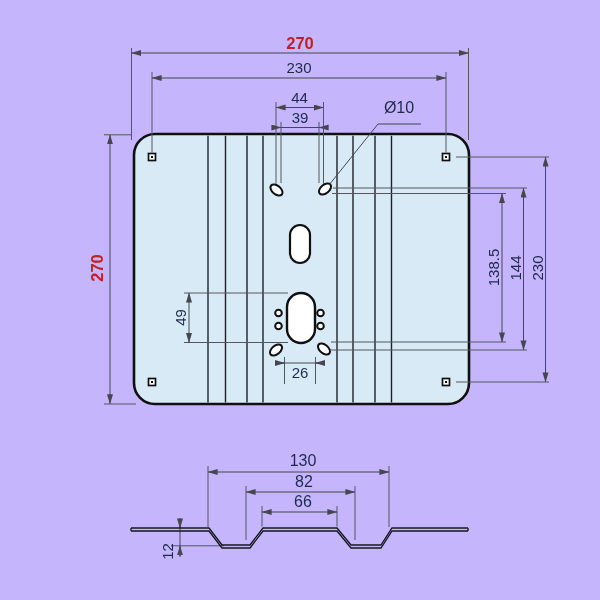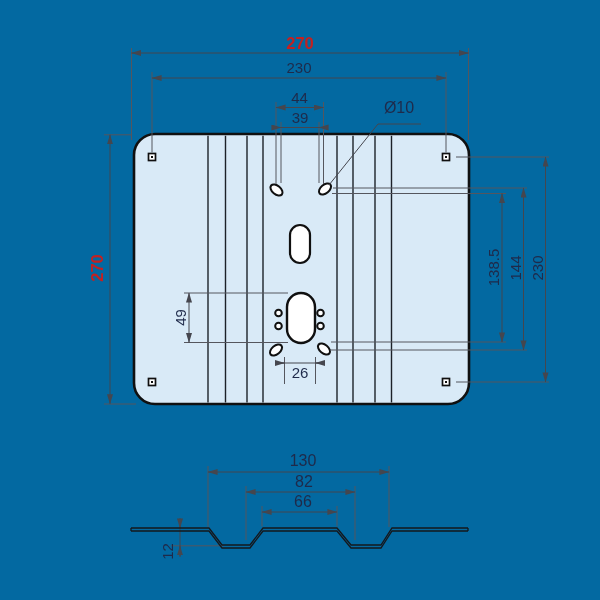--- a/index.html
+++ b/index.html
@@ -1,16 +1,16 @@
 <!DOCTYPE html>
 <html><head>
 <meta charset="utf-8">
 <style>
   html,body{margin:0;padding:0;background:#ffffff;}
-  #canvas{position:relative;width:600px;height:600px;background:#0369a1;overflow:hidden;
+  #canvas{position:relative;width:600px;height:600px;background:#c4b5fd;overflow:hidden;
           font-family:"Liberation Sans", sans-serif;}
   svg{display:block;}
   text{font-family:"Liberation Sans", sans-serif;fill:#1f2a4a;font-size:15px;}
   .red{fill:#c32121;font-weight:bold;font-size:16.5px;}
   .big{font-size:16px;}
   .extl{stroke:#55565e;stroke-width:1;fill:none;}
   .diml{stroke:#45464e;stroke-width:1;fill:none;}
   .groove{stroke:#1c2128;stroke-width:1.4;}
   .hole{fill:#ffffff;stroke:#101010;}
   .profile{fill:none;stroke:#15181d;stroke-width:1.3;}

